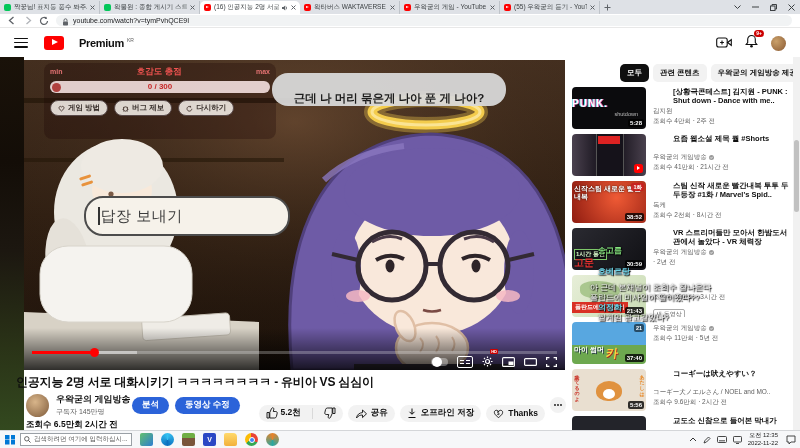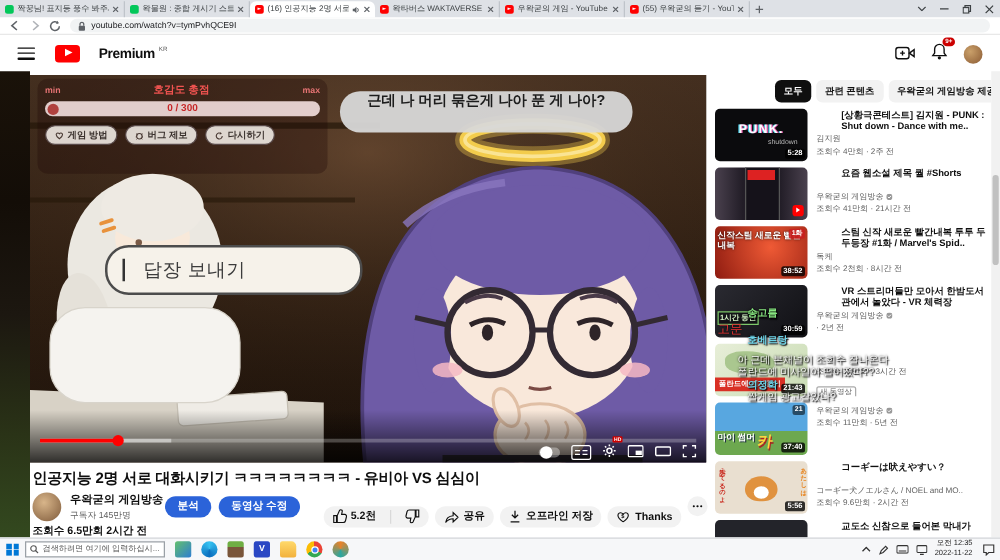--- a/index.html
+++ b/index.html
@@ -42,55 +42,55 @@
   .hright{position:absolute;right:14px;top:6px;display:flex;align-items:center;gap:13px;}
   .bellwrap{position:relative;}
   .nbadge{position:absolute;top:-4px;right:-6px;background:#c00;color:#fff;font-size:5px;border-radius:5px;padding:0 2px;line-height:7px;font-weight:bold;}
   .uavatar{width:15px;height:15px;border-radius:50%;background:radial-gradient(circle at 35% 35%,#caa06a,#8a5a33);}
   
   .strip{position:absolute;left:0;top:57px;width:24px;height:373px;
     background:linear-gradient(180deg,#1a1209 0%,#130d07 28%,#1c1710 52%,#2a3317 78%,#33491f 100%);}
   
   .player{position:absolute;left:24px;top:60px;width:541px;height:310px;background:#1c120b;overflow:hidden;}
   .player svg.scene{position:absolute;left:0;top:0;}
-  .gpanel{position:absolute;left:6px;top:3px;width:232px;height:76px;background:rgba(30,8,8,.30);border-radius:8px;padding:3px 6px;box-sizing:border-box;}
+  .gpanel{position:absolute;left:20px;top:3px;width:232px;height:76px;background:rgba(30,8,8,.30);border-radius:8px;padding:3px 6px;box-sizing:border-box;}
   .grow1{display:flex;justify-content:space-between;align-items:baseline;}
   .gmin{font-size:7px;color:#e57373;font-weight:bold;}
   .gtitle{font-size:8.5px;color:#ef5350;font-weight:bold;}
   .gbar{position:relative;margin-top:3px;height:12px;background:rgba(255,235,235,.85);border-radius:7px;}
   .gdot{position:absolute;left:2px;top:1.5px;width:9px;height:9px;border-radius:50%;background:#b0413e;}
   .gscore{position:absolute;left:0;right:0;text-align:center;font-size:8px;line-height:12px;color:#c62828;font-weight:bold;}
   .gbtns{display:flex;gap:6px;margin-top:7px;}
   .gbtn{flex:0 0 auto;display:flex;align-items:center;gap:3px;border:1.2px solid #584949;background:rgba(250,246,240,.85);
     border-radius:9px;padding:2px 7px;font-size:7.5px;color:#39302c;font-weight:bold;}
   .bubble{position:absolute;left:248px;top:13px;width:234px;height:33px;background:rgba(216,216,216,.95);border-radius:16px;
-    display:flex;align-items:flex-start;justify-content:center;font-size:11.5px;color:#1c1c1c;font-weight:600;}
+    display:flex;align-items:flex-end;justify-content:center;font-size:11.5px;color:#1c1c1c;font-weight:600;}
   .rinput{position:absolute;left:60px;top:136px;width:206px;height:40px;background:#f6f2ea;border:2.5px solid #4c4c4c;
-    border-radius:19px;box-sizing:border-box;display:flex;align-items:center;padding:0 12px;gap:15px;}
+    border-radius:19px;box-sizing:border-box;display:flex;align-items:center;padding:0 12px;gap:1px;}
   .caret{width:1.5px;height:18px;background:#333;}
   .rinput span.ph{font-size:15px;color:#3c3c3c;letter-spacing:.5px;}
   .cgrad{position:absolute;left:0;bottom:0;width:100%;height:42px;background:linear-gradient(transparent,rgba(0,0,0,.78));}
   .pbar{position:absolute;left:8px;right:8px;bottom:16px;height:2.6px;background:rgba(255,255,255,.25);}
   .pbuf{position:absolute;left:0;top:0;height:100%;width:105px;background:rgba(255,255,255,.45);}
   .pplay{position:absolute;left:0;top:0;height:100%;width:62px;background:#f00;}
   .pknob{position:absolute;left:58px;top:-3px;width:9px;height:9px;border-radius:50%;background:#f00;}
   .crow{position:absolute;left:8px;right:8px;bottom:1px;height:14px;display:flex;align-items:center;}
   .crow .lft{display:flex;align-items:center;gap:8px;}
   .crow .rgt{margin-left:auto;display:flex;align-items:center;gap:9px;}
   .ptime{font-size:8px;color:#eee;}
   .volsl{position:relative;width:34px;height:2px;background:rgba(255,255,255,.85);}
   .volsl i{position:absolute;left:26px;top:-2.5px;width:7px;height:7px;border-radius:50%;background:#fff;}
   .ap{width:17px;height:8px;border-radius:5px;background:rgba(255,255,255,.35);position:relative;}
   .ap i{position:absolute;left:1px;top:-1px;width:10px;height:10px;border-radius:50%;background:#fff;}
   .ccic{width:14px;height:10px;border:1.4px solid #fff;border-radius:2px;position:relative;}
   .ccic:after{content:"";position:absolute;left:2px;top:3px;width:4px;height:1.4px;background:#fff;box-shadow:6px 0 0 #fff,0 3px 0 #fff,6px 3px 0 #fff;}
   .gearwrap{position:relative;}
   .hdb{position:absolute;top:-4px;right:-5px;background:#c00;color:#fff;font-size:4px;font-weight:bold;padding:0 1px;border-radius:1px;line-height:5px;}
   
-  .vtitle{position:absolute;left:26px;top:374px;width:535px;font-size:12px;font-weight:bold;color:#0f0f0f;letter-spacing:-.2px;white-space:nowrap;overflow:hidden;}
+  .vtitle{position:absolute;left:16px;top:374px;width:535px;font-size:12px;font-weight:bold;color:#0f0f0f;letter-spacing:-.2px;white-space:nowrap;overflow:hidden;}
   .chrow{position:absolute;left:26px;top:392px;width:540px;height:26px;display:flex;align-items:center;}
   .chav{width:23px;height:23px;border-radius:50%;background:radial-gradient(circle at 40% 35%,#d8b58a,#7e5a3a);flex:0 0 auto;}
   .chmeta{margin-left:7px;width:70px;}
   .chname{font-size:9px;font-weight:bold;color:#0f0f0f;white-space:nowrap;display:flex;align-items:center;gap:2px;}
   .chsubs{font-size:7px;color:#606060;margin-top:1px;white-space:nowrap;}
   .bluebtn{height:17px;border-radius:9px;background:#2b63d9;color:#fff;font-size:8.5px;font-weight:bold;display:flex;align-items:center;padding:0 10px;margin-left:6px;white-space:nowrap;}
   .acts{margin-left:auto;display:flex;align-items:center;gap:5px;}
   .pill{height:17px;border-radius:9px;background:#f2f2f2;display:flex;align-items:center;padding:0 7px;gap:4px;font-size:8.5px;color:#0f0f0f;font-weight:600;white-space:nowrap;margin-top:16px;}
   .likepill{padding:0;}
   .likepill .seg{display:flex;align-items:center;gap:3px;padding:0 7px;}
@@ -106,33 +106,33 @@
   .sitem{display:flex;margin-top:5px;height:42px;}
   .thumb{position:relative;width:74px;height:42px;border-radius:4px;flex:0 0 auto;overflow:hidden;}
   .dur{position:absolute;right:2px;bottom:2px;background:rgba(0,0,0,.8);color:#fff;font-size:6px;padding:0 2px;border-radius:2px;line-height:8px;font-weight:600;}
   .sinfo{flex:1;padding-left:7px;overflow:hidden;}
   .stitle{font-size:7.5px;font-weight:bold;color:#0f0f0f;line-height:1.22;max-height:18.5px;overflow:hidden;min-height:17px;margin-left:20px;}
   .schan{font-size:6.5px;color:#606060;margin-top:2px;white-space:nowrap;display:flex;align-items:center;gap:2px;}
   .smeta{font-size:6.5px;color:#606060;margin-top:1px;white-space:nowrap;}
   .sbadge{display:inline-block;font-size:6px;color:#606060;border:1px solid #aaa;border-radius:2px;padding:0 2px;margin-top:2px;line-height:8px;}
   
   .th-punk{background:#0b0b0d;}
-  .th-punk .c1{position:absolute;left:0;right:0;top:11px;text-align:center;color:#fff;font-weight:bold;font-size:10px;letter-spacing:1px;text-shadow:1px 0 #e256a8,-1px 0 #46c8e0;}
+  .th-punk .c1{position:absolute;left:0;right:0;top:11px;color:#fff;font-weight:bold;font-size:10px;letter-spacing:1px;text-shadow:1px 0 #e256a8,-1px 0 #46c8e0;}
   .th-punk .c2{position:absolute;right:8px;top:24px;color:#bbb;font-size:5.5px;}
   .th-shorts{background:linear-gradient(90deg,#4a414e,#221d27 30%,#221d27 70%,#4a414e);}
   .th-shorts .ph2{position:absolute;left:24px;top:0;width:26px;height:42px;background:#15121a;border-left:1px solid #555;border-right:1px solid #555;}
   .th-shorts .red{position:absolute;left:26px;top:2px;width:22px;height:8px;background:#d22;}
   .shorts-badge{position:absolute;right:3px;bottom:3px;width:9px;height:9px;background:#f00;border-radius:2.5px;}
   .shorts-badge:after{content:"";position:absolute;left:3.2px;top:2.4px;border-left:3.5px solid #fff;border-top:2.2px solid transparent;border-bottom:2.2px solid transparent;}
   .th-spider{background:radial-gradient(circle at 60% 40%,#ef5a35,#8e1b10);}
   .th-spider .c1{position:absolute;left:2px;top:4px;color:#fff;font-weight:bold;font-size:7px;line-height:1.15;text-shadow:0 0 2px #000;}
   .corner{position:absolute;right:2px;top:2px;background:rgba(200,30,30,.92);color:#fff;font-size:5.5px;font-weight:bold;padding:0 2px;border-radius:2px;line-height:8px;}
   .th-gomun{background:linear-gradient(135deg,#2a2a31,#101014);}
   .th-gomun .c1{position:absolute;left:2px;bottom:10px;color:#d8f7c8;font-size:6px;font-weight:bold;border:1px solid #7ec86a;padding:0 1px;background:rgba(0,0,0,.4);}
-  .th-gomun .c2{position:absolute;left:2px;bottom:0;color:#e33;font-size:10px;font-weight:normal;text-shadow:0 0 2px #000;}
+  .th-gomun .c2{position:absolute;left:2px;bottom:0;color:#e33;font-size:10px;font-weight:bold;text-shadow:0 0 2px #000;}
   .th-map{background:linear-gradient(135deg,#e7eed8,#c9dcb4);}
   .th-map:before{content:"";position:absolute;left:8px;top:6px;width:40px;height:18px;background:#aac78f;border-radius:40% 60% 50% 50%;}
   .th-map .c1{position:absolute;left:0;bottom:4px;background:#d93025;color:#fff;font-size:6px;font-weight:bold;padding:1px 3px;}
   .th-car{background:linear-gradient(180deg,#58a7e0 55%,#6da84f 55%);}
   .th-car .c1{position:absolute;left:2px;bottom:9px;color:#fff;font-size:7px;font-weight:bold;text-shadow:1px 1px 0 #234;}
   .th-car .c2{position:absolute;left:34px;bottom:2px;color:#ffd23e;font-size:12px;font-weight:bold;transform:skewX(-8deg);text-shadow:1px 1px 0 #a22;}
   .th-corgi{background:#e9dfd0;}
   .dog{position:absolute;left:24px;top:12px;width:26px;height:20px;background:#e0923f;border-radius:50% 50% 45% 45%;}
   .dog:before{content:"";position:absolute;left:7px;top:8px;width:12px;height:10px;background:#fff;border-radius:50%;}
   .vtext{position:absolute;top:2px;writing-mode:vertical-rl;font-size:5px;font-weight:bold;line-height:1;}

